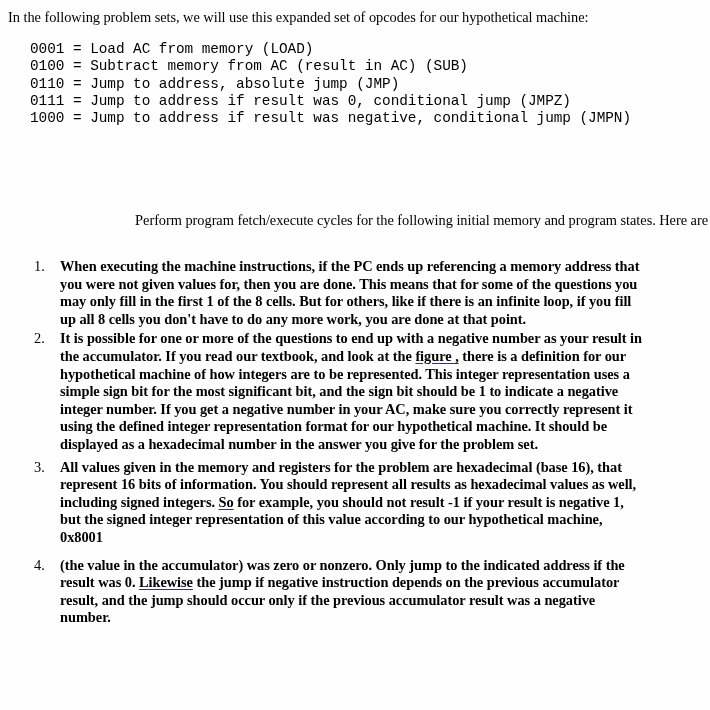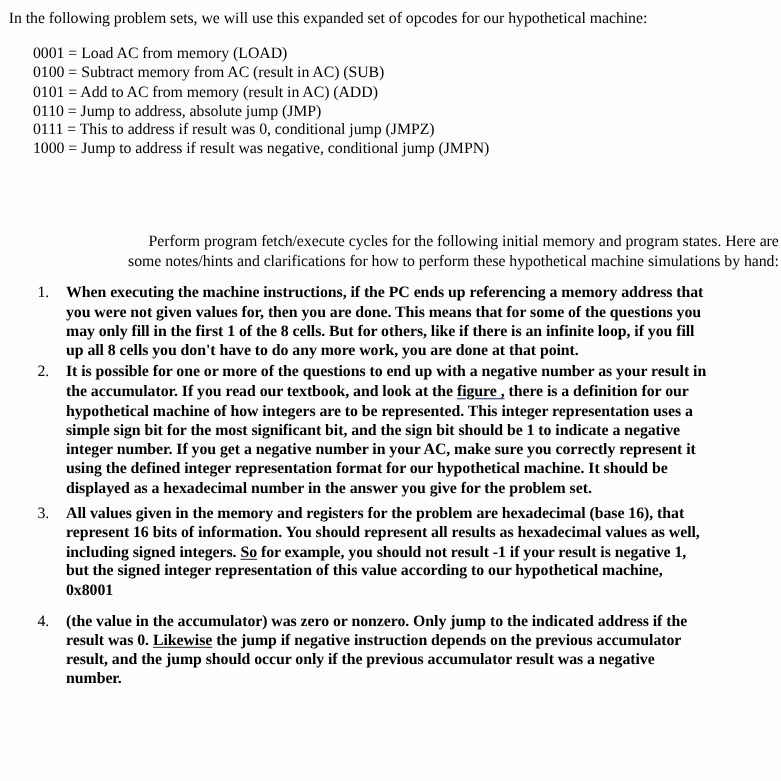--- a/index.html
+++ b/index.html
@@ -39,20 +39,21 @@
     position: absolute;
     left: 30px;
     top: 41px;
     width: 660px;
   }
   .opcode-row {
     font-size: 14.4px;
     line-height: 17.3px;
     white-space: nowrap;
     letter-spacing: -0.05px;
+    font-family: Liberation Mono, monospace;
   }
   .opcode-code { }
   .opcode-eq { }
   .opcode-desc { }
 
   .perform-para {
     position: absolute;
     left: 8px;
     top: 212px;
     width: 700px;
@@ -116,44 +117,38 @@
       <span class="opcode-code">0001</span>
       <span class="opcode-eq">=</span>
       <span class="opcode-desc">Load AC from memory (LOAD)</span>
     </div>
     <div class="opcode-row">
       <span class="opcode-code">0100</span>
       <span class="opcode-eq">=</span>
       <span class="opcode-desc">Subtract memory from AC (result in AC) (SUB)</span>
     </div>
     <div class="opcode-row">
-      <span class="opcode-code">0101</span>
-      <span class="opcode-eq">=</span>
-      <span class="opcode-desc">Add to AC from memory (result in AC) (ADD)</span>
-    </div>
-    <div class="opcode-row">
       <span class="opcode-code">0110</span>
       <span class="opcode-eq">=</span>
       <span class="opcode-desc">Jump to address, absolute jump (JMP)</span>
     </div>
     <div class="opcode-row">
       <span class="opcode-code">0111</span>
       <span class="opcode-eq">=</span>
-      <span class="opcode-desc">This to address if result was 0, conditional jump (JMPZ)</span>
+      <span class="opcode-desc">Jump to address if result was 0, conditional jump (JMPZ)</span>
     </div>
     <div class="opcode-row">
       <span class="opcode-code">1000</span>
       <span class="opcode-eq">=</span>
       <span class="opcode-desc">Jump to address if result was negative, conditional jump (JMPN)</span>
     </div>
   </div>
 
   <div class="perform-para">
     <span class="ln">Perform program fetch/execute cycles for the following initial memory and program states.  Here are</span>
-    <span class="ln">some notes/hints and clarifications for how to perform these hypothetical machine simulations by hand:</span>
   </div>
 
   <div class="numbered-list">
 
     <div class="li-row">
       <span class="li-num">1.</span>
       <span class="li-line">When executing the machine instructions, if the PC ends up referencing a memory address that</span>
       <span class="li-line">you were not given values for, then you are done. This means that for some of the questions you</span>
       <span class="li-line">may only fill in the first 1 of the 8 cells. But for others, like if there is an infinite loop, if you fill</span>
       <span class="li-line">up all 8 cells you don't have to do any more work, you are done at that point.</span>

